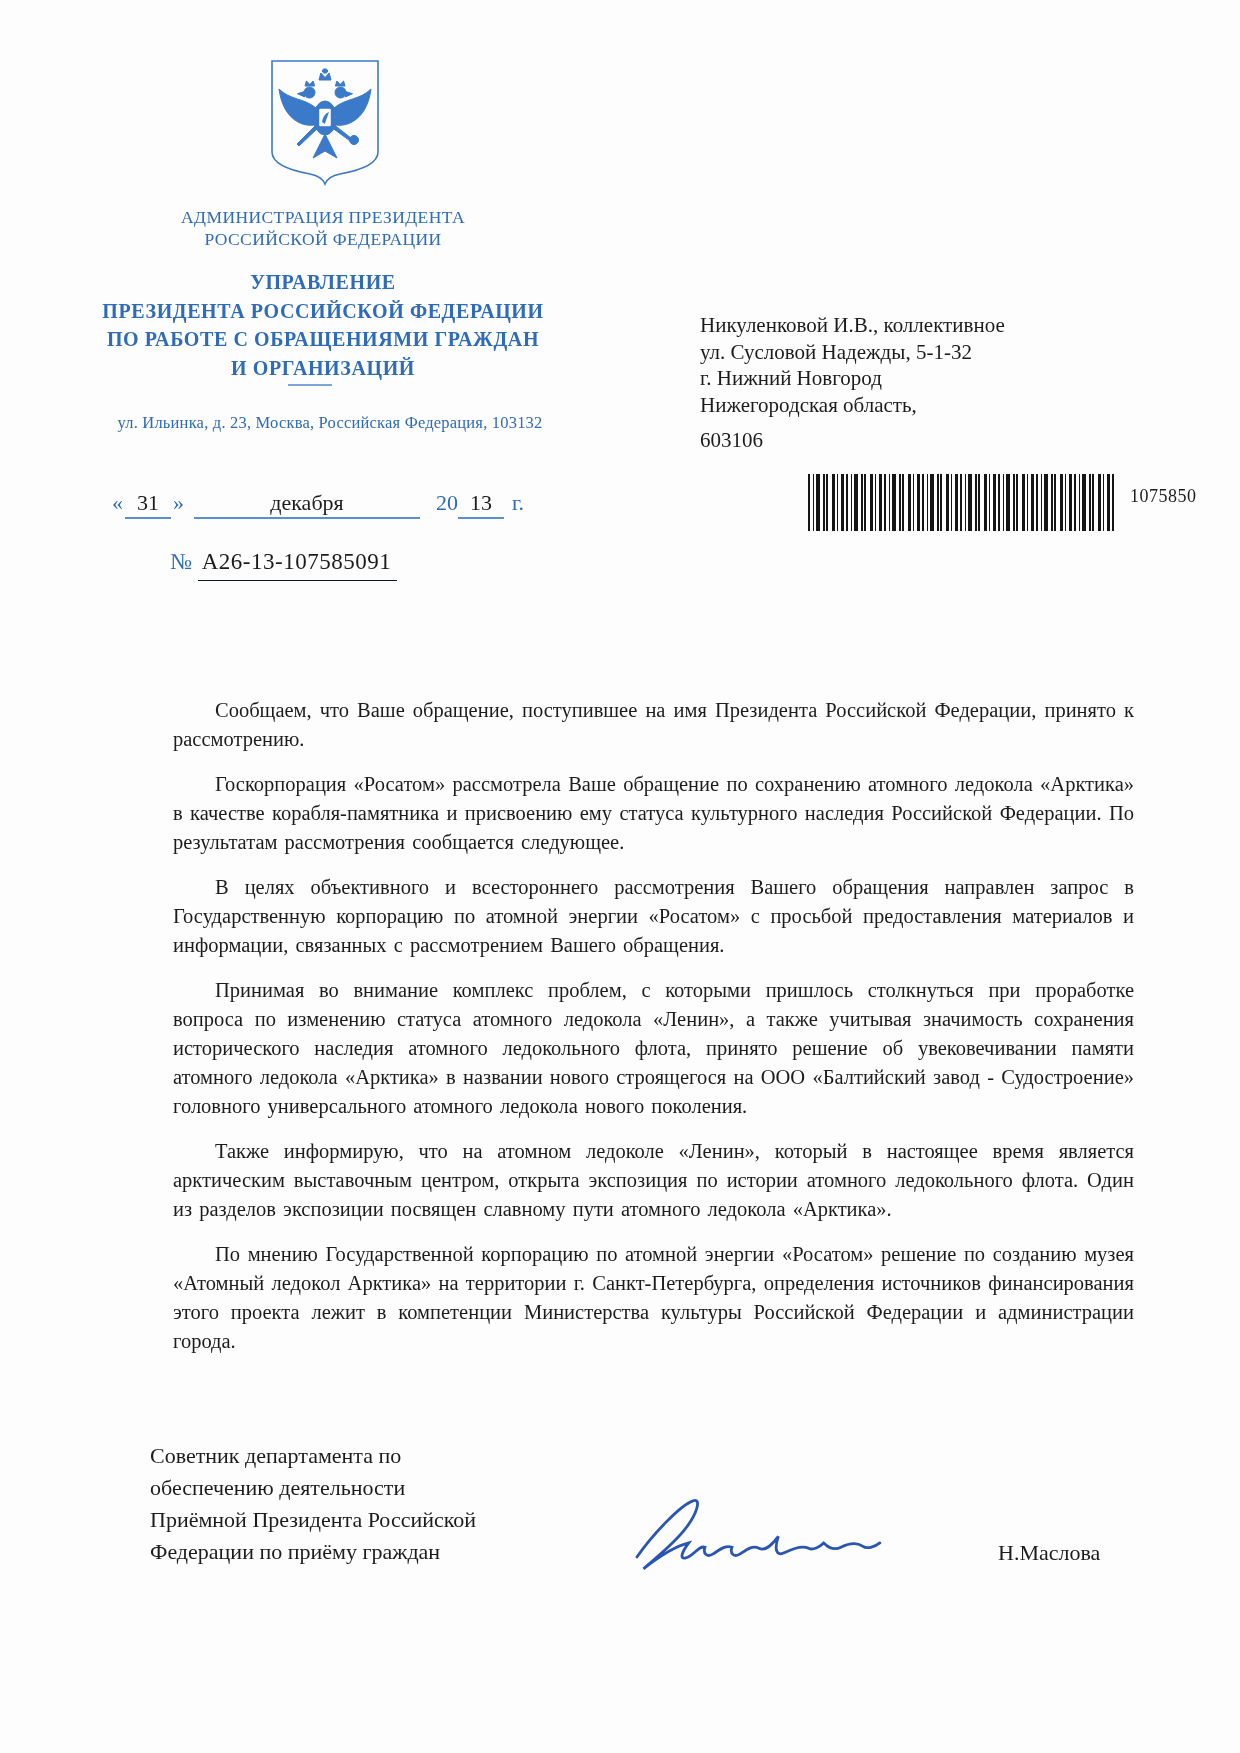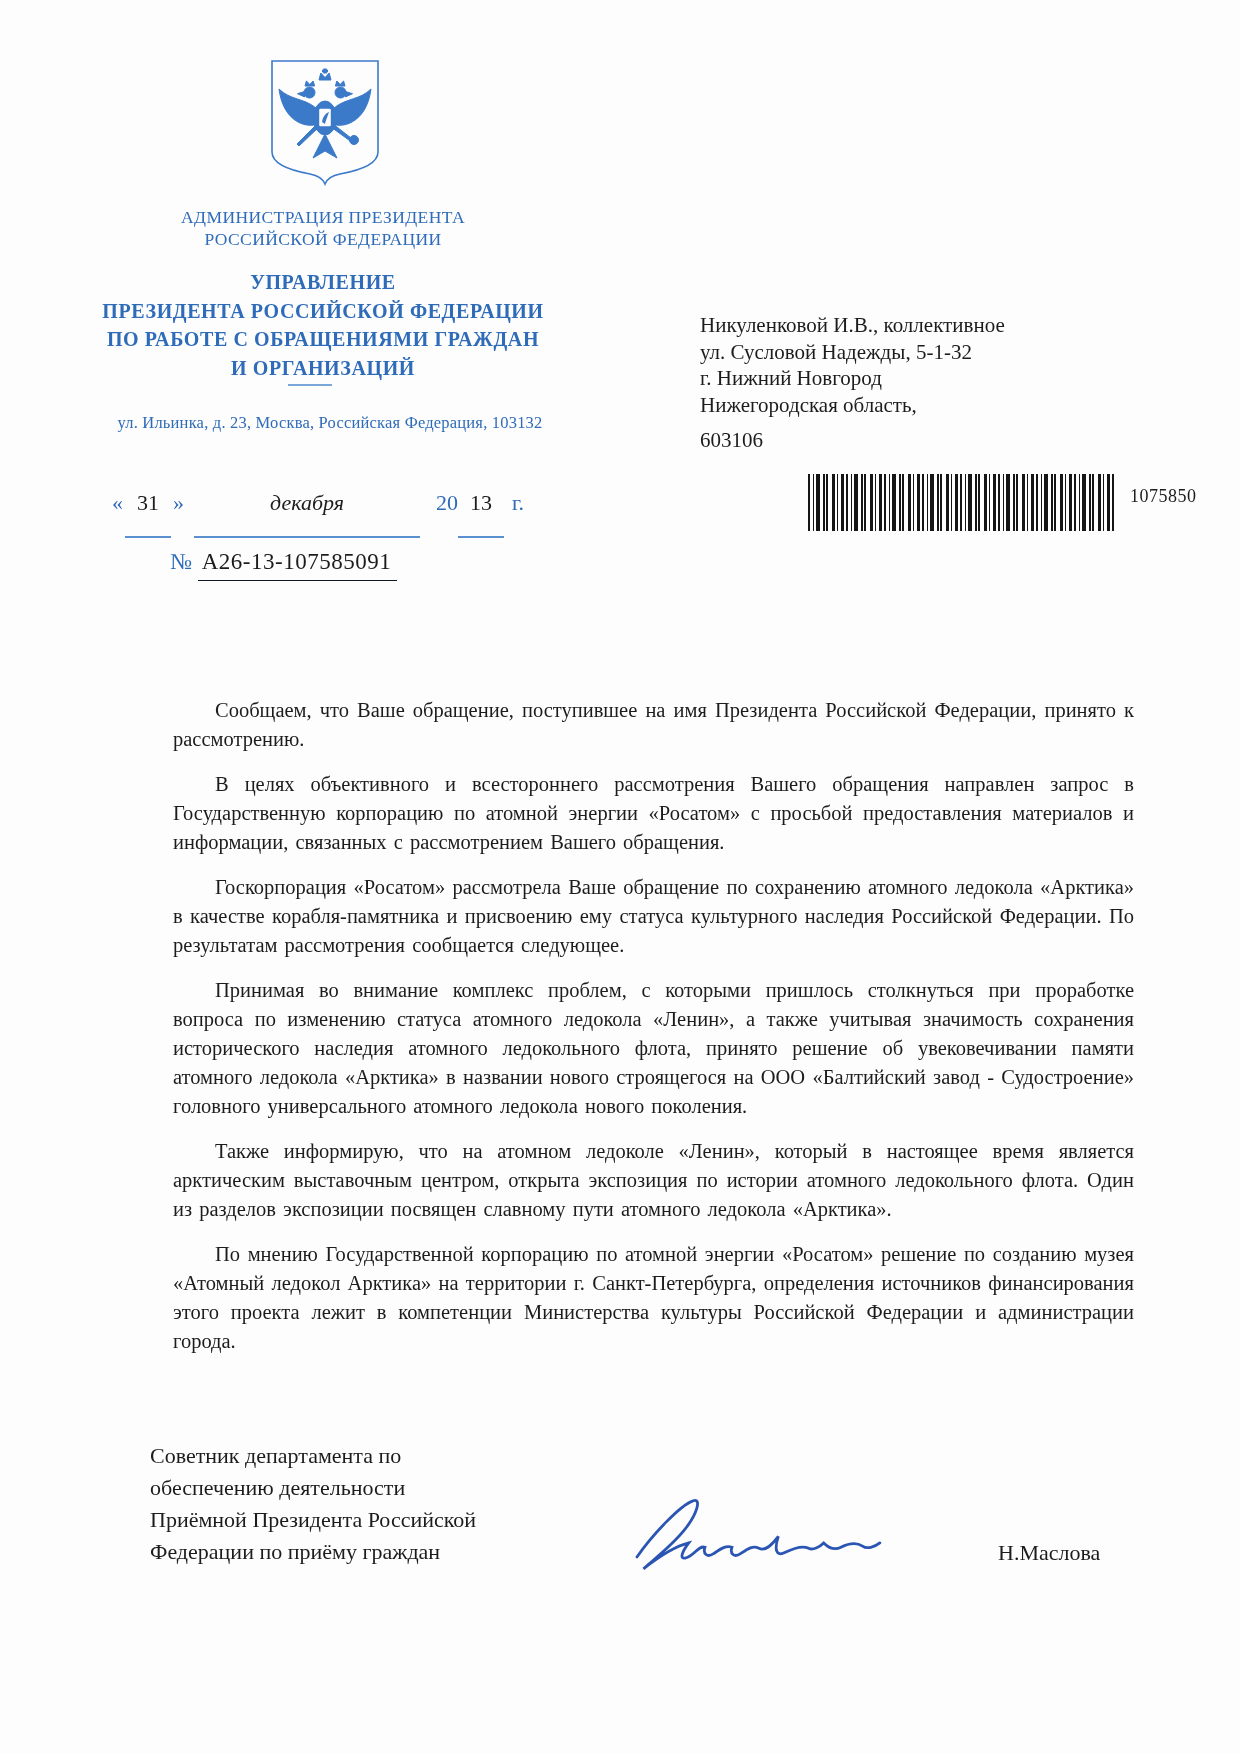--- a/index.html
+++ b/index.html
@@ -15,23 +15,23 @@
   .dept-name { top:268px; font-size:20px; line-height:28.5px; font-weight:bold; letter-spacing:0.6px; }
   .divider { position:absolute; left:288px; top:384px; width:44px; height:2px; background:#7aa7d8; }
   .sender-address { position:absolute; left:70px; top:413px; width:520px; text-align:center;
     color:#2e6bb8; font-size:16.5px; letter-spacing:0.2px; }
   
   .recipient { position:absolute; left:700px; top:312px; font-size:21px; line-height:26.5px; }
   .recipient .postcode { margin-top:9px; }
   
   .dateline { position:absolute; left:112px; top:490px; font-size:22px; display:flex; align-items:baseline; }
   .blue { color:#2e6bb8; }
-  .u { border-bottom:2px solid #5a8fd0; text-align:center; display:inline-block; padding-bottom:20px; }
+  .u { border-bottom:2px solid #5a8fd0; text-align:center; display:inline-block; padding-bottom:1px; }
   .day { min-width:46px; margin:0 2px; }
-  .month { min-width:226px; margin-left:10px;font-style:italic; }
+  .month { min-width:226px; margin-left:10px; }
   .century { margin-left:16px; }
   .year { min-width:46px; margin-right:8px; }
   .refline { position:absolute; left:170px; top:549px; font-size:23px; }
   .refnum { border-bottom:1px solid #0f172a; padding:0 6px 6px 4px; letter-spacing:0.5px; }
   
   .barcode { position:absolute; left:808px; top:474px; width:308px; height:57px;
     background:repeating-linear-gradient(90deg,
       #151515 0 2px, transparent 2px 5px,
       #151515 5px 6px, transparent 6px 8px,
       #151515 8px 12px, transparent 12px 15px,
@@ -119,22 +119,22 @@
   <div class="refline">
     <span class="blue">№</span>
     <span class="refnum">А26-13-107585091</span>
   </div>
 
   <div class="barcode"></div>
   <div class="barcode-number">1075850</div>
 
   <div class="body-text">
     <p>Сообщаем, что Ваше обращение, поступившее на имя Президента Российской Федерации, принято к рассмотрению.</p>
+    <p>Госкорпорация «Росатом» рассмотрела Ваше обращение по сохранению атомного ледокола «Арктика» в качестве корабля-памятника и присвоению ему статуса культурного наследия Российской Федерации. По результатам рассмотрения сообщается следующее.</p>
     <p>В целях объективного и всестороннего рассмотрения Вашего обращения направлен запрос в Государственную корпорацию по атомной энергии «Росатом» с просьбой предоставления материалов и информации, связанных с рассмотрением Вашего обращения.</p>
-    <p>Госкорпорация «Росатом» рассмотрела Ваше обращение по сохранению атомного ледокола «Арктика» в качестве корабля-памятника и присвоению ему статуса культурного наследия Российской Федерации. По результатам рассмотрения сообщается следующее.</p>
     <p>Принимая во внимание комплекс проблем, с которыми пришлось столкнуться при проработке вопроса по изменению статуса атомного ледокола «Ленин», а также учитывая значимость сохранения исторического наследия атомного ледокольного флота, принято решение об увековечивании памяти атомного ледокола «Арктика» в названии нового строящегося на ООО «Балтийский завод - Судостроение» головного универсального атомного ледокола нового поколения.</p>
     <p>Также информирую, что на атомном ледоколе «Ленин», который в настоящее время является арктическим выставочным центром, открыта экспозиция по истории атомного ледокольного флота. Один из разделов экспозиции посвящен славному пути атомного ледокола «Арктика».</p>
     <p>По мнению Государственной корпорацию по атомной энергии «Росатом» решение по созданию музея «Атомный ледокол Арктика» на территории г. Санкт-Петербурга, определения источников финансирования этого проекта лежит в компетенции Министерства культуры Российской Федерации и администрации города.</p>
   </div>
 
   <div class="sig-title">
     <div>Советник департамента по</div>
     <div>обеспечению деятельности</div>
     <div>Приёмной Президента Российской</div>
     <div>Федерации по приёму граждан</div>

